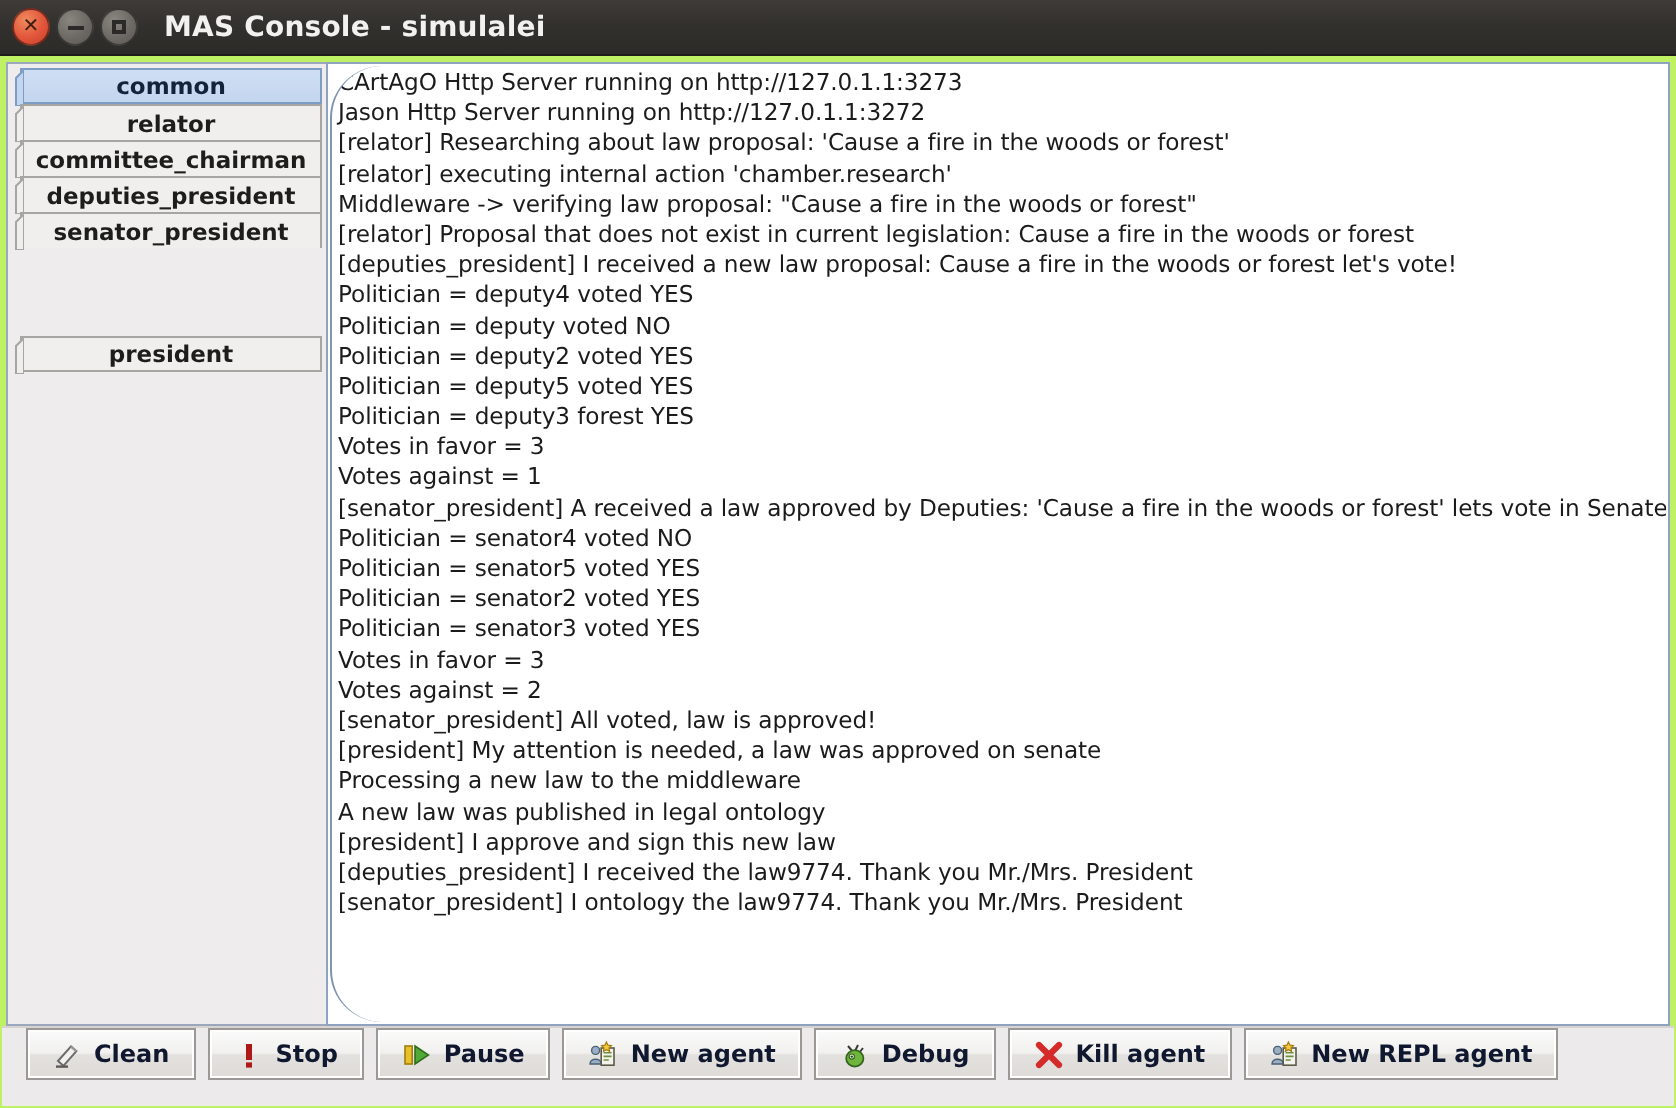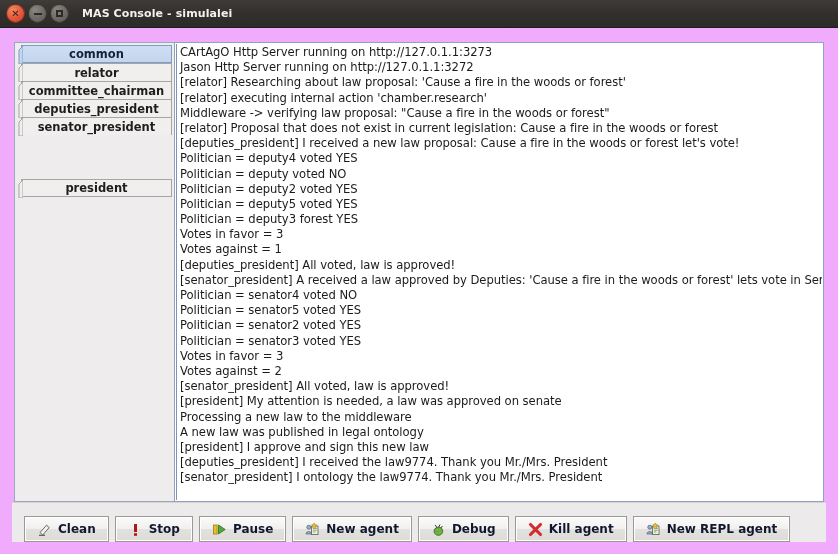--- a/index.html
+++ b/index.html
@@ -71,33 +71,33 @@
   .wbtn .glyph-max {
     display: block;
     width: 7px;
     height: 7px;
     border: 2px solid #2b2a28;
     box-sizing: border-box;
   }
   .wtitle {
     margin-left: 13px;
     color: #f2f1ef;
-    font-size: 11px;
+    font-size: 14px;
     font-weight: bold;
     letter-spacing: 0.1px;
     font-family: "DejaVu Sans", sans-serif;
   }
 
   
   .content {
     flex: 1 1 auto;
     display: flex;
     flex-direction: column;
-    background: #f0abfc;
-    padding: 12px;
+    background: #bef264;
+    padding: 1px;
     box-sizing: border-box;
   }
   .split {
     flex: 1 1 auto;
     display: flex;
     flex-direction: row;
     min-height: 0;
     padding: 2px 2px 0 2px;
     box-sizing: border-box;
   }
@@ -168,36 +168,37 @@
     overflow: hidden;
   }
   .console-inner {
     flex: 1 1 auto;
     border-left: 1px solid #7f93b3;
     margin: 1px;
     padding: 1px 0 0 3px;
     box-sizing: border-box;
     overflow: hidden;
     background: #ffffff;
+    border-radius: 26px;
   }
   .log-line {
     font-family: "DejaVu Sans", sans-serif;
     font-size: 11.6px;
     line-height: 15.18px;
     color: #1b1b1b;
     white-space: pre;
     letter-spacing: -0.05px;
   }
 
   
   .buttonbar {
     flex: 0 0 40px;
     height: 40px;
     display: flex;
-    align-items: flex-end;
+    align-items: flex-start;
     gap: 6px;
     padding: 0 12px;
     box-sizing: border-box;
     background: #eceaea;
     border-top: 1px solid #d6d3d0;
   }
   .btn {
     height: 26px;
     display: flex;
     align-items: center;
@@ -314,21 +315,20 @@
             <div class="log-line">Middleware -&gt; verifying law proposal: "Cause a fire in the woods or forest"</div>
             <div class="log-line">[relator] Proposal that does not exist in current legislation: Cause a fire in the woods or forest</div>
             <div class="log-line">[deputies_president] I received a new law proposal: Cause a fire in the woods or forest let's vote!</div>
             <div class="log-line">Politician = deputy4 voted YES</div>
             <div class="log-line">Politician = deputy voted NO</div>
             <div class="log-line">Politician = deputy2 voted YES</div>
             <div class="log-line">Politician = deputy5 voted YES</div>
             <div class="log-line">Politician = deputy3 forest YES</div>
             <div class="log-line">Votes in favor = 3</div>
             <div class="log-line">Votes against = 1</div>
-            <div class="log-line">[deputies_president] All voted, law is approved!</div>
             <div class="log-line">[senator_president] A received a law approved by Deputies: 'Cause a fire in the woods or forest' lets vote in Senate!</div>
             <div class="log-line">Politician = senator4 voted NO</div>
             <div class="log-line">Politician = senator5 voted YES</div>
             <div class="log-line">Politician = senator2 voted YES</div>
             <div class="log-line">Politician = senator3 voted YES</div>
             <div class="log-line">Votes in favor = 3</div>
             <div class="log-line">Votes against = 2</div>
             <div class="log-line">[senator_president] All voted, law is approved!</div>
             <div class="log-line">[president] My attention is needed, a law was approved on senate</div>
             <div class="log-line">Processing a new law to the middleware</div>

